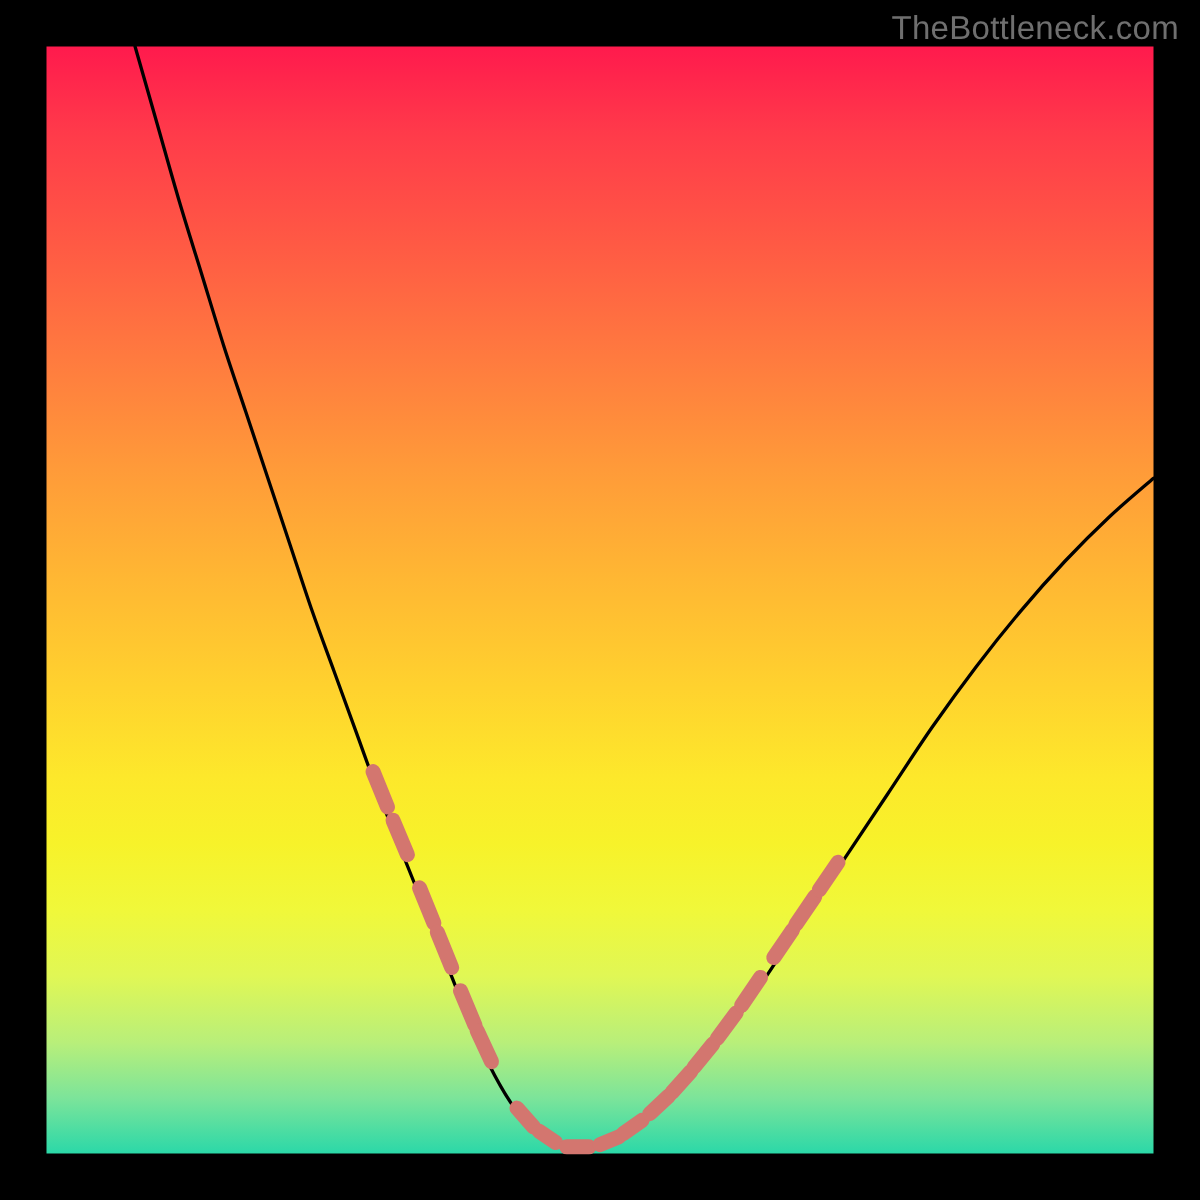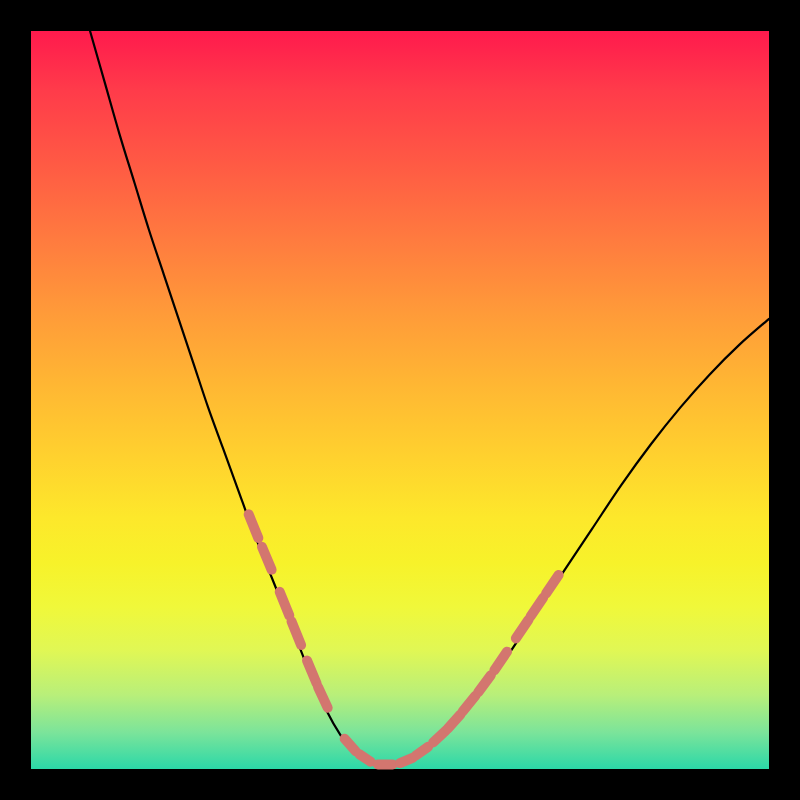--- a/index.html
+++ b/index.html
@@ -85,13 +85,14 @@
           <line x1="416.96999999999997" y1="697.41" x2="429.5160000000001" y2="683.388" stroke="#d3766f" stroke-width="10" stroke-linecap="round"></line>
           <line x1="431.72999999999996" y1="680.436" x2="444.276" y2="664.938" stroke="#d3766f" stroke-width="10" stroke-linecap="round"></line>
           <line x1="447.228" y1="661.248" x2="459.774" y2="644.274" stroke="#d3766f" stroke-width="10" stroke-linecap="round"></line>
           <line x1="463.464" y1="639.108" x2="476.01" y2="620.658" stroke="#d3766f" stroke-width="10" stroke-linecap="round"></line>
           <line x1="484.86600000000004" y1="607.374" x2="497.41200000000003" y2="588.924" stroke="#d3766f" stroke-width="10" stroke-linecap="round"></line>
           <line x1="499.62600000000003" y1="585.234" x2="512.172" y2="566.784" stroke="#d3766f" stroke-width="10" stroke-linecap="round"></line>
           <line x1="515.1239999999999" y1="562.356" x2="527.67" y2="543.906" stroke="#d3766f" stroke-width="10" stroke-linecap="round"></line>
         </g>
     </svg>
   </div>
+  <div class="watermark">TheBottleneck.com</div>
 </div>
 
 </body></html>

